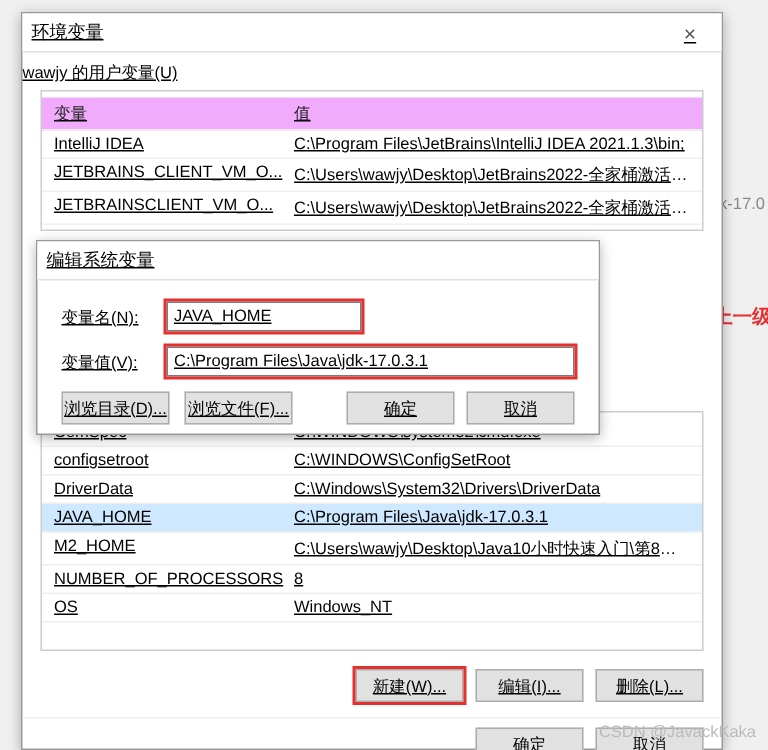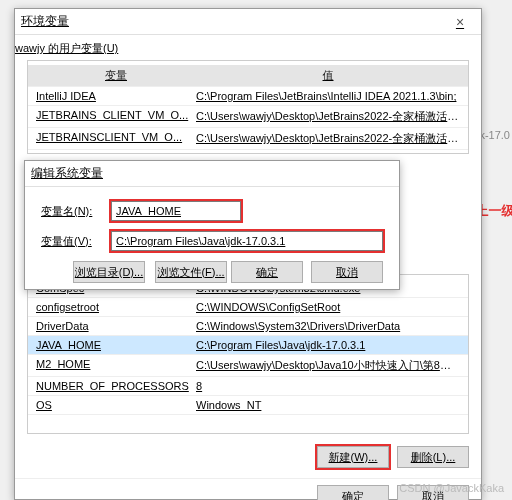--- a/index.html
+++ b/index.html
@@ -39,21 +39,21 @@
       padding: 4px 0;
     }
     .cols {
       display: flex;
       padding: 3px 8px;
       font-size: 11px;
       border-bottom: 1px solid #eee;
     }
     .cols > div:first-child { width: 160px; white-space: nowrap; overflow: hidden; text-overflow: ellipsis; }
     .cols > div:last-child { flex: 1; white-space: nowrap; overflow: hidden; text-overflow: ellipsis; }
-    .hdr { background: #e5e5e5; font-weight: 400; color: #222; text-align: center; }
+    .hdr { background: #f0abfc; font-weight: 400; color: #222; }
     .row-sel { background: #cde8ff; }
     .btns {
       display: flex;
       justify-content: flex-end;
       gap: 8px;
       padding: 6px 12px 10px;
     }
     .btn {
       min-width: 72px;
       height: 22px;
@@ -154,20 +154,21 @@
         <div>8</div>
       </div>
     <div class="cols">
         <div>OS</div>
         <div>Windows_NT</div>
       </div>
   </div>
 
   <div class="btns">
     <button class="btn redbox">新建(W)...</button>
+    <button class="btn">编辑(I)...</button>
     <button class="btn">删除(L)...</button>
   </div>
 
   <div class="btns" style="border-top:1px solid #eee;">
     <button class="btn">确定</button>
     <button class="btn">取消</button>
   </div>
 </div>
 
 <div class="win edit-win">
@@ -177,21 +178,21 @@
   </div>
   <div class="edit-body">
     <div class="frow">
       <span class="flabel">变量名(N):</span>
       <input class="finput redbox" style="max-width: 130px;" value="JAVA_HOME">
     </div>
     <div class="frow">
       <span class="flabel">变量值(V):</span>
       <input class="finput redbox" value="C:\Program Files\Java\jdk-17.0.3.1" style="">
     </div>
-    <div style="display:flex; justify-content:space-between; align-items:center;margin-left:32px;">
+    <div style="display:flex; justify-content:space-between; align-items:center;">
       <div class="small-left-btns" style="padding:0;">
         <button class="btn">浏览目录(D)...</button>
         <button class="btn">浏览文件(F)...</button>
       </div>
       <div style="display:flex; gap:8px;">
         <button class="btn">确定</button>
         <button class="btn">取消</button>
       </div>
     </div>
   </div>

